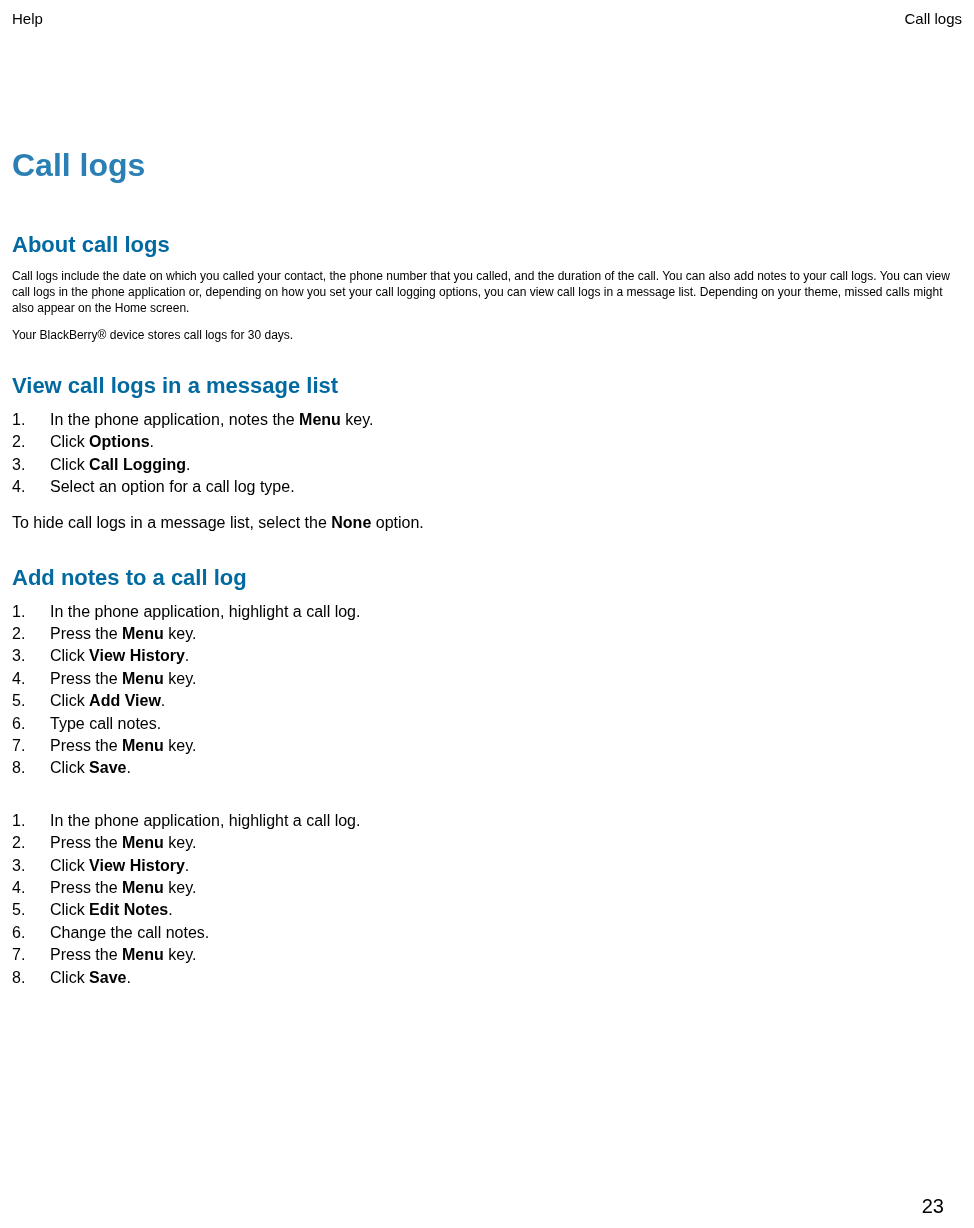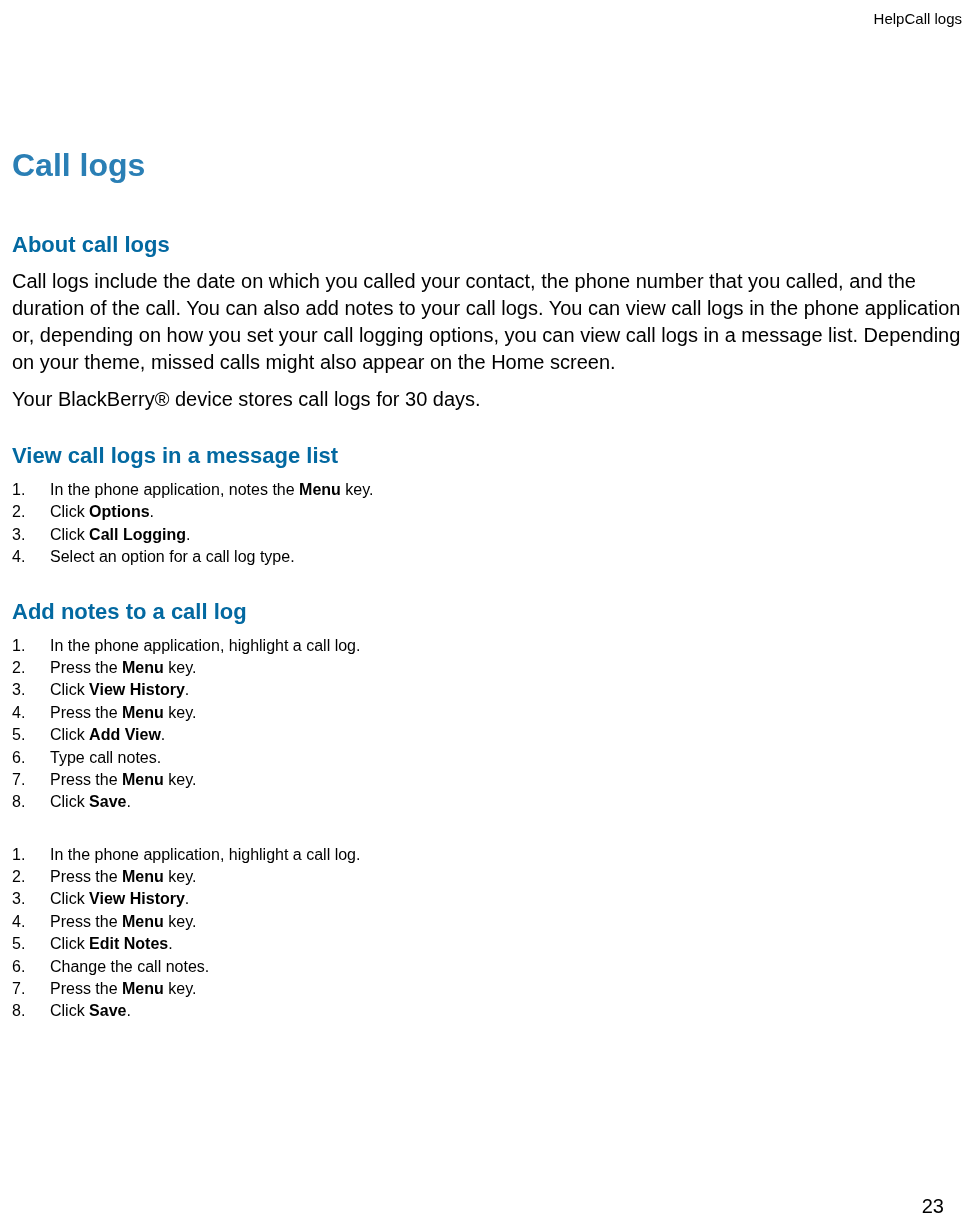--- a/index.html
+++ b/index.html
@@ -7,39 +7,39 @@
       width: 974px;
       height: 1228px;
       font-family: "Segoe UI", Tahoma, Arial, sans-serif;
       color: #000;
       background: #fff;
       position: relative;
       padding: 10px 12px;
     }
     .header-bar {
       display: flex;
-      justify-content: flex-end;
+      justify-content: space-between;
       font-size: 15px;
       margin-bottom: 120px;
     }
     .main-title {
       font-size: 32px;
       font-weight: bold;
       color: #2a7fb5;
       margin-bottom: 48px;
     }
     .section-title {
       font-size: 22px;
       font-weight: bold;
       color: #0369a1;
       margin-bottom: 10px;
     }
     .section-block { margin-bottom: 30px; }
     .body-text {
-      font-size: 20px;
+      font-size: 12px;
       line-height: 1.35;
       margin-bottom: 10px;
     }
     ol.steps {
       list-style: none;
       counter-reset: step;
       margin-top: 2px;
     }
     ol.steps li {
       counter-increment: step;
@@ -84,20 +84,21 @@
 </div>
 
 <div class="section-block">
   <h2 class="section-title">View call logs in a message list</h2>
   <ol class="steps">
     <li><span>In the phone application, notes the </span><b>Menu</b><span> key.</span></li>
     <li><span>Click </span><b>Options</b><span>.</span></li>
     <li><span>Click </span><b>Call Logging</b><span>.</span></li>
     <li><span>Select an option for a call log type.</span><b></b><span></span></li>
   </ol>
+  <p class="post-note"><span>To hide call logs in a message list, select the </span><b>None</b><span> option.</span></p>
 </div>
 
 <div class="section-block">
   <h2 class="section-title">Add notes to a call log</h2>
   <ol class="steps">
     <li><span>In the phone application, highlight a call log.</span><b></b><span></span></li>
     <li><span>Press the </span><b>Menu</b><span> key.</span></li>
     <li><span>Click </span><b>View History</b><span>.</span></li>
     <li><span>Press the </span><b>Menu</b><span> key.</span></li>
     <li><span>Click </span><b>Add View</b><span>.</span></li>

